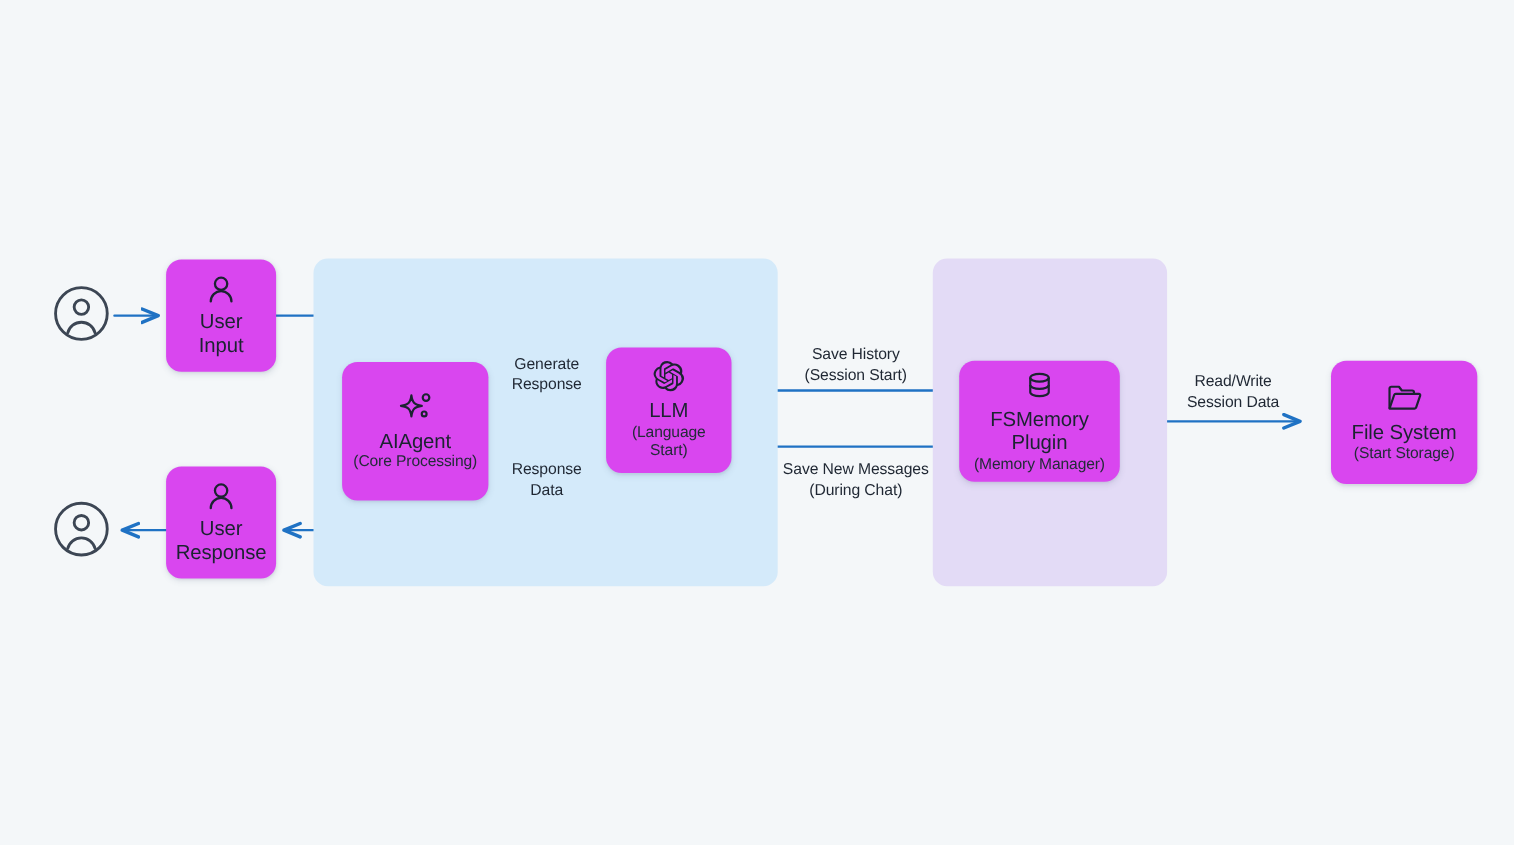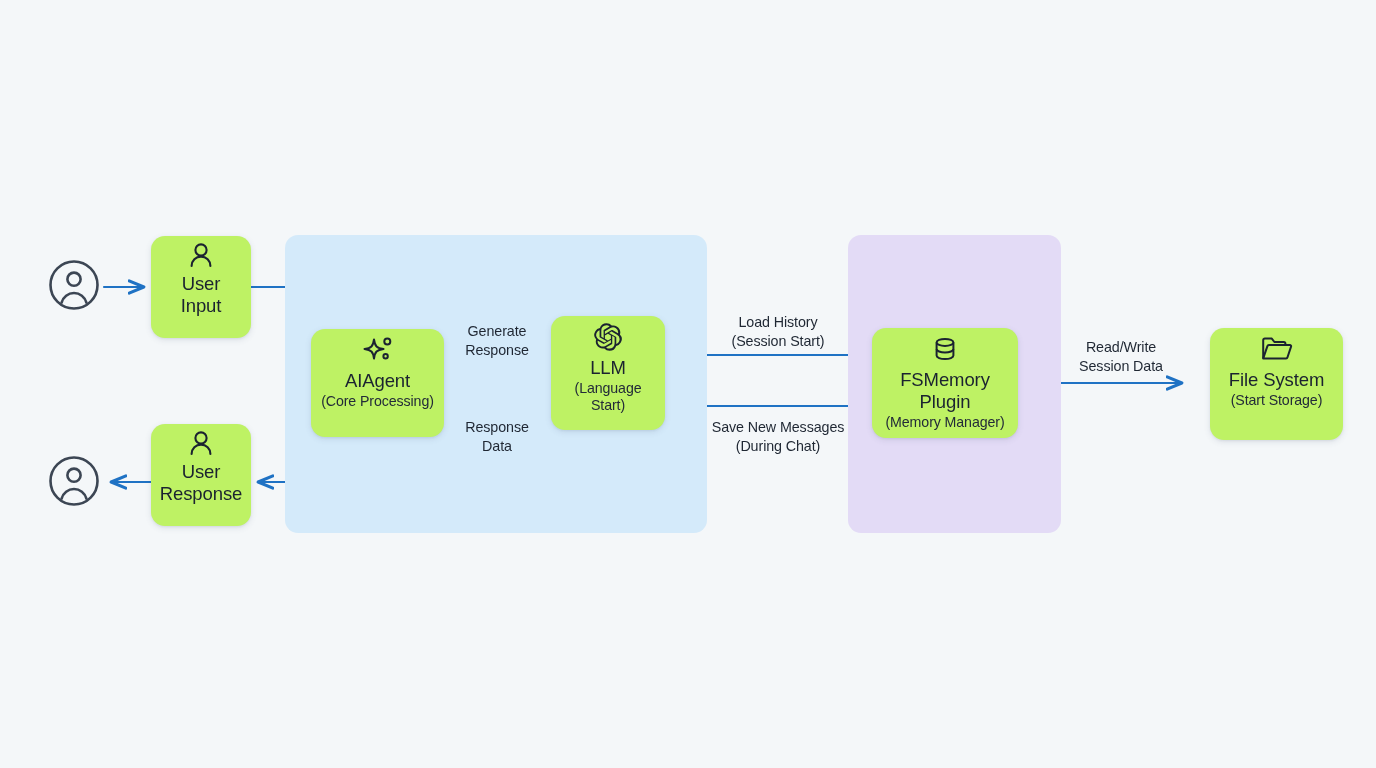--- a/index.html
+++ b/index.html
@@ -39,26 +39,27 @@
     left: 848px;
     top: 235px;
     width: 213px;
     height: 298px;
     background: #e3dbf6;
   }
 
   
   .node {
     position: absolute;
-    background: #bef264;
+    background: #d946ef;
     border-radius: 14px;
     box-shadow: 0 2px 6px rgba(60, 80, 110, 0.13), 0 1px 2px rgba(60, 80, 110, 0.08);
     display: flex;
     flex-direction: column;
     align-items: center;
+    justify-content: center;
     box-sizing: border-box;
     padding: 6px 8px;
   }
   .node-icon {
     display: block;
     margin-bottom: 5px;
     line-height: 0;
   }
   .node-title {
     font-size: 18.5px;
@@ -72,21 +73,21 @@
     font-size: 14.2px;
     color: #232b38;
     text-align: center;
     line-height: 1.2;
     margin-top: 1px;
     letter-spacing: -0.1px;
   }
 
   #node-user-input   { left: 151px; top: 236px; width: 100px; height: 102px; }
   #node-user-response{ left: 151px; top: 424px; width: 100px; height: 102px; }
-  #node-aiagent      { left: 311px; top: 329px; width: 133px; height: 108px; }
+  #node-aiagent      { left: 311px; top: 329px; width: 133px; height: 126px; }
   #node-llm          { left: 551px; top: 316px; width: 114px; height: 114px; }
   #node-fsmemory     { left: 872px; top: 328px; width: 146px; height: 110px; }
   #node-filesystem   { left: 1189px; top: 328px; width: 133px; height: 112px; margin-left: 21px; }
 
   
   .actor {
     position: absolute;
     line-height: 0;
   }
   #actor-user-top    { left: 48px; top: 259px; }
@@ -250,18 +251,18 @@
     </svg>
   </span>
   <div class="node-title">File System</div>
   <div class="node-sub">(Start Storage)</div>
 </div>
 
 <div class="edge-label" id="label-generate-response">Generate
 Response</div>
 <div class="edge-label" id="label-response-data">Response
 Data</div>
-<div class="edge-label" id="label-load-history">Load History
+<div class="edge-label" id="label-load-history">Save History
 (Session Start)</div>
 <div class="edge-label" id="label-save-messages">Save New Messages
 (During Chat)</div>
 <div class="edge-label" id="label-read-write">Read/Write
 Session Data</div>
 
 </body></html>

